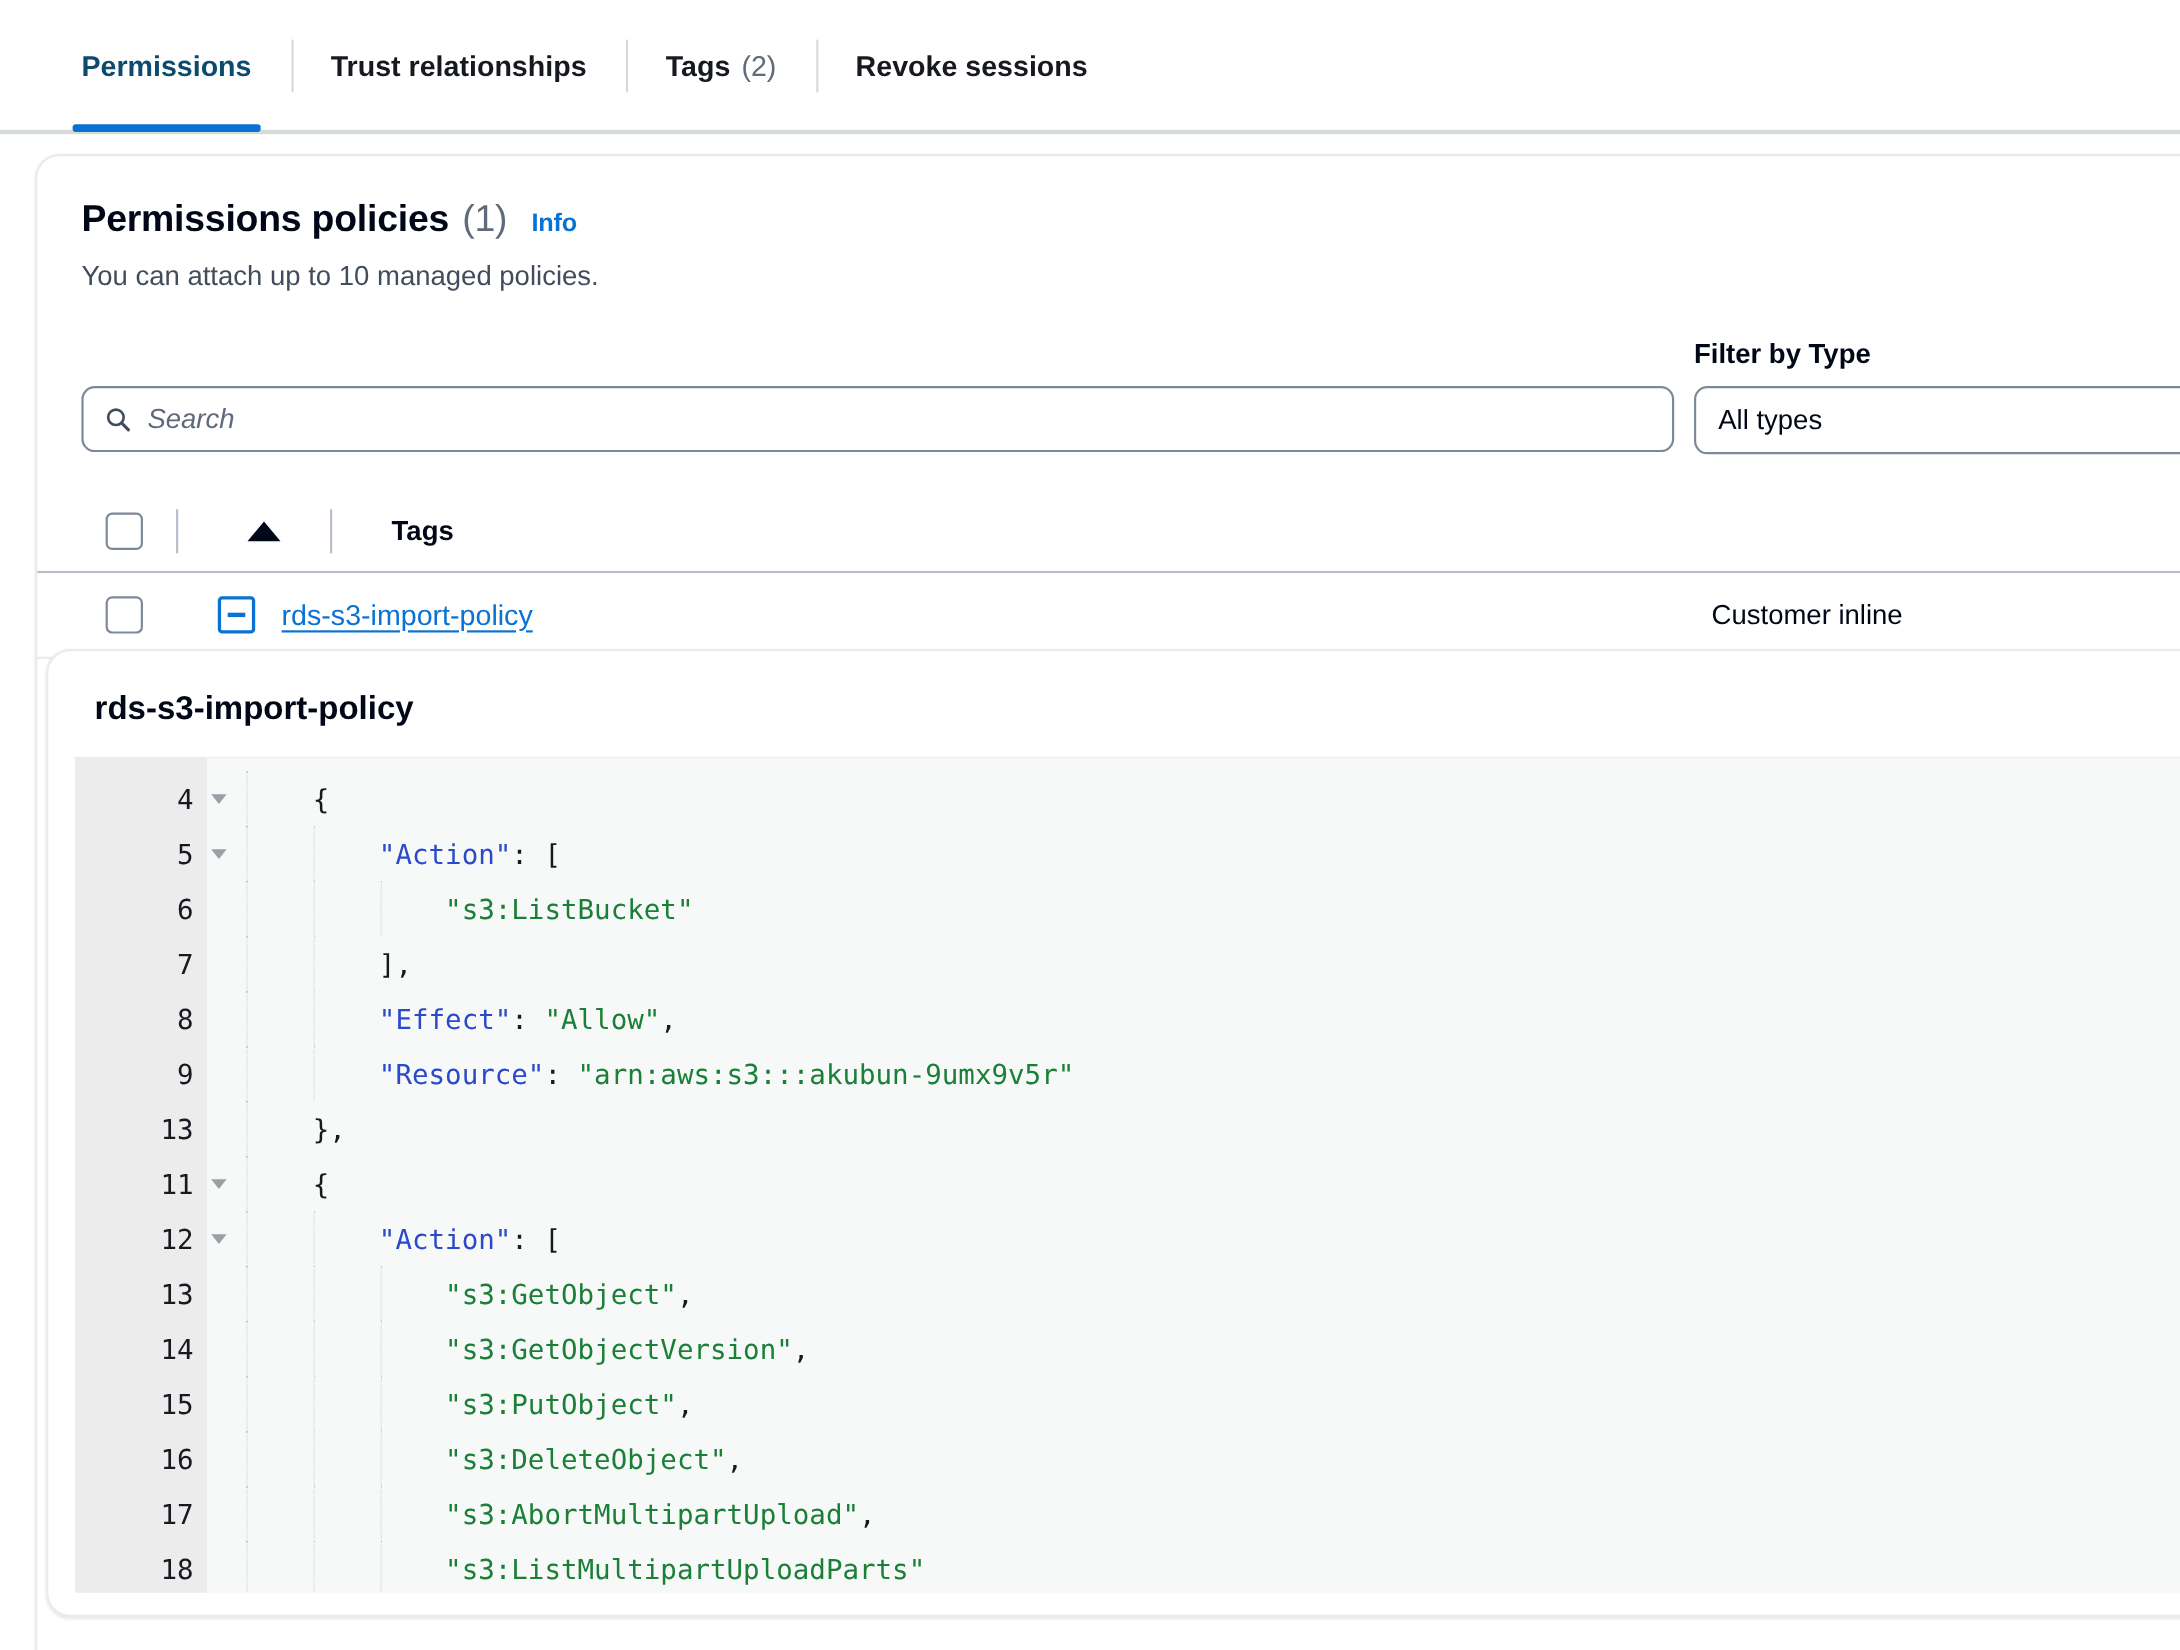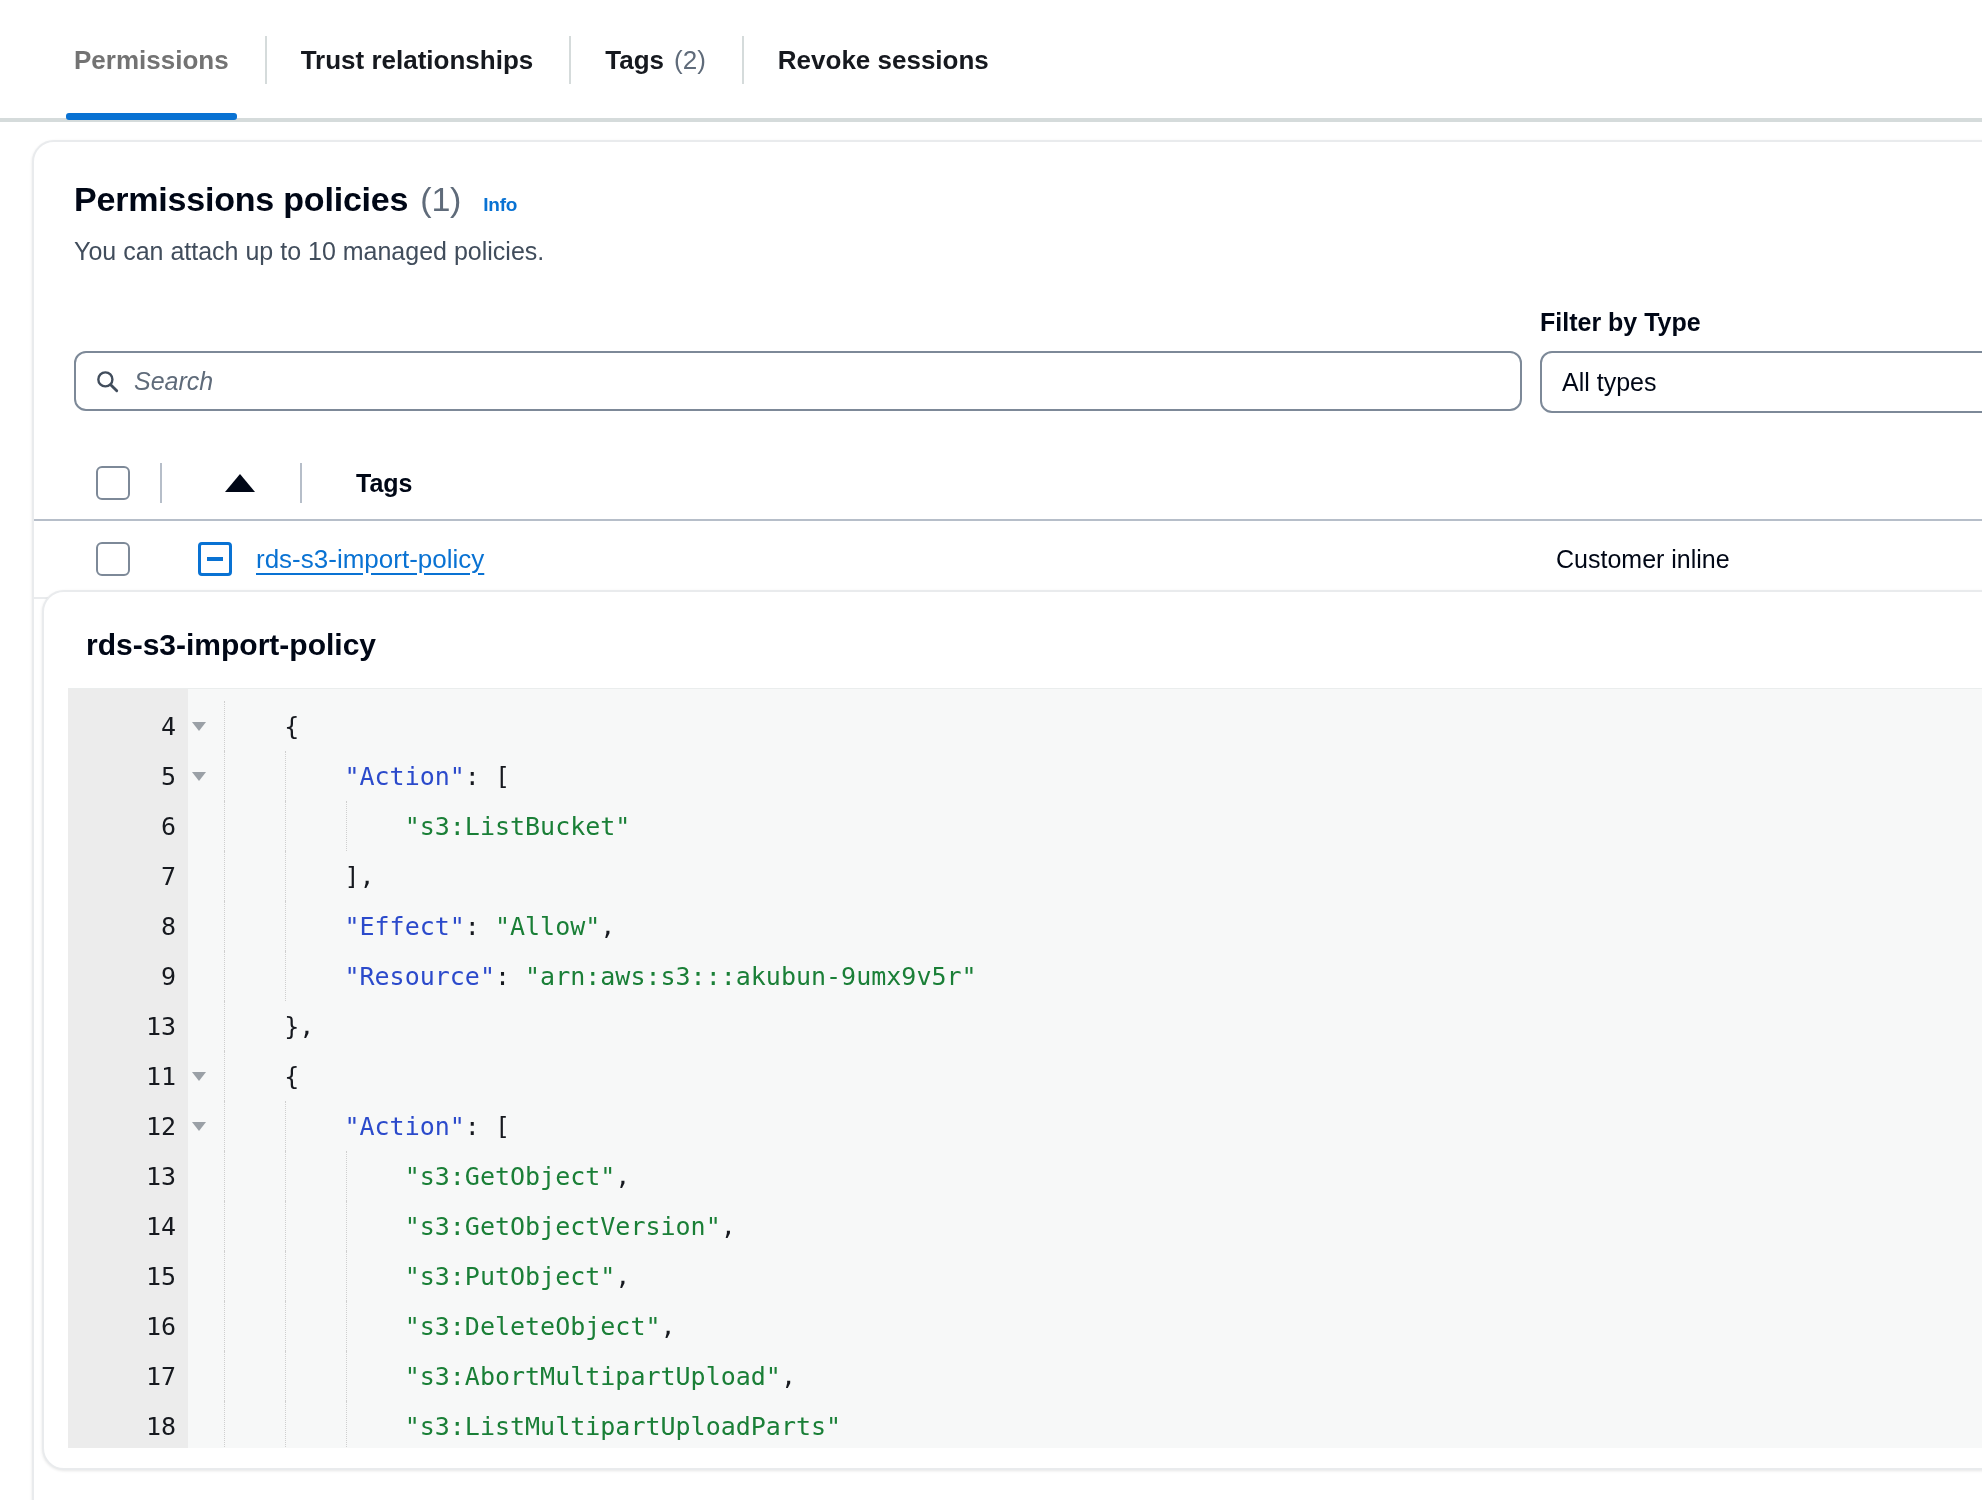--- a/index.html
+++ b/index.html
@@ -53,21 +53,21 @@
   .tab .divider {
     position: absolute;
     left: 0;
     top: 36px;
     bottom: 36px;
     width: 2px;
     background: #d5dbdb;
   }
   .tab:first-child .divider { display: none; }
   .tab.active {
-    color: #737373;
+    color: #0c4a6e;
     justify-content: center;
   }
   .tab.active::after {
     content: "";
     position: absolute;
     left: 28px; right: 28px;
     bottom: 0;
     height: 7px;
     background: #0972d3;
     border-radius: 3px;
@@ -106,21 +106,21 @@
     align-items: baseline;
     gap: 0;
   }
   .card-title .count {
     font-weight: 400;
     color: #5f6b7a;
     margin-left: 12px;
     font-size: 34px;
   }
   .card-title .info-link {
-    font-size: 19px;
+    font-size: 23px;
     font-weight: 700;
     color: #0972d3;
     margin-left: 22px;
     text-decoration: none;
     cursor: pointer;
   }
   .card-subtitle {
     margin-top: 18px;
     font-size: 25px;
     color: #414d5c;

